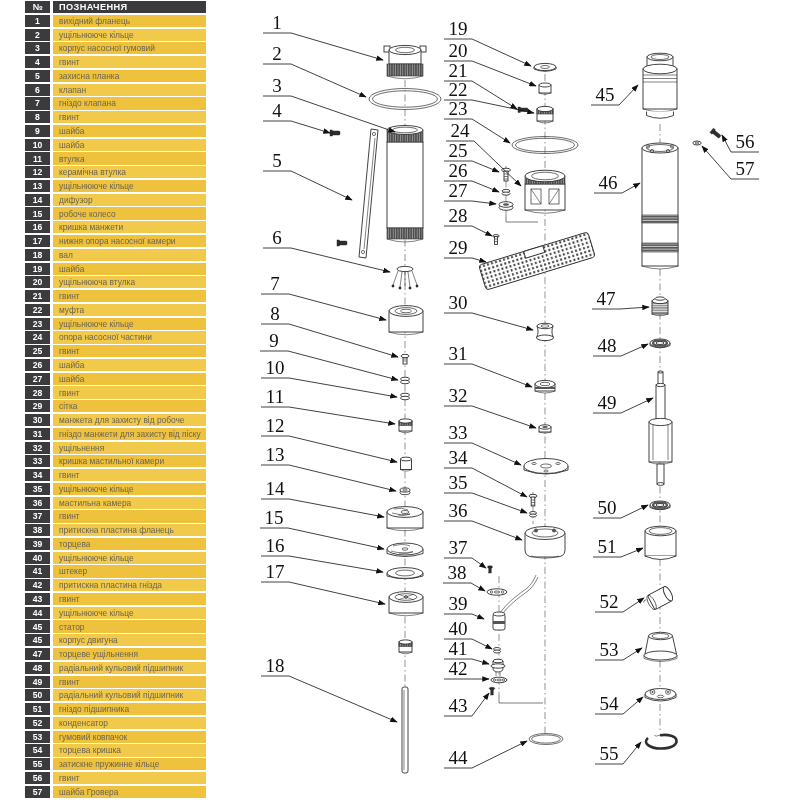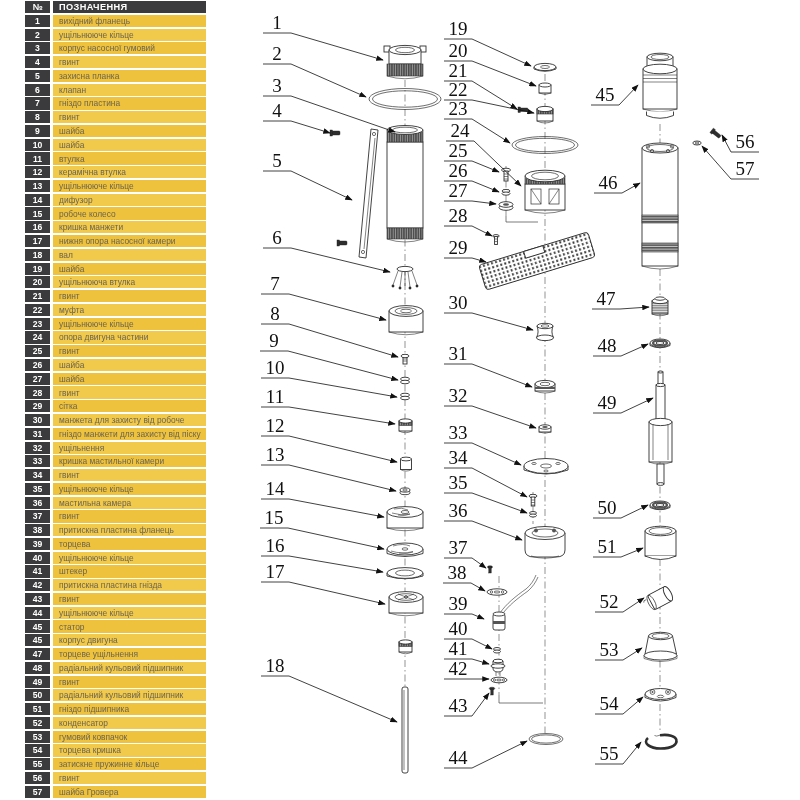--- a/index.html
+++ b/index.html
@@ -63,21 +63,21 @@
       <div class="trow">
         <div class="tnum">5</div>
         <div class="tname">захисна планка</div>
       </div>
       <div class="trow">
         <div class="tnum">6</div>
         <div class="tname">клапан</div>
       </div>
       <div class="trow">
         <div class="tnum">7</div>
-        <div class="tname">гніздо пластина</div>
+        <div class="tname">гніздо клапана</div>
       </div>
       <div class="trow">
         <div class="tnum">8</div>
         <div class="tname">гвинт</div>
       </div>
       <div class="trow">
         <div class="tnum">9</div>
         <div class="tname">шайба</div>
       </div>
       <div class="trow">
@@ -131,21 +131,21 @@
       <div class="trow">
         <div class="tnum">22</div>
         <div class="tname">муфта</div>
       </div>
       <div class="trow">
         <div class="tnum">23</div>
         <div class="tname">ущільнююче кільце</div>
       </div>
       <div class="trow">
         <div class="tnum">24</div>
-        <div class="tname">опора двигуна частини</div>
+        <div class="tname">опора насосної частини</div>
       </div>
       <div class="trow">
         <div class="tnum">25</div>
         <div class="tname">гвинт</div>
       </div>
       <div class="trow">
         <div class="tnum">26</div>
         <div class="tname">шайба</div>
       </div>
       <div class="trow">

